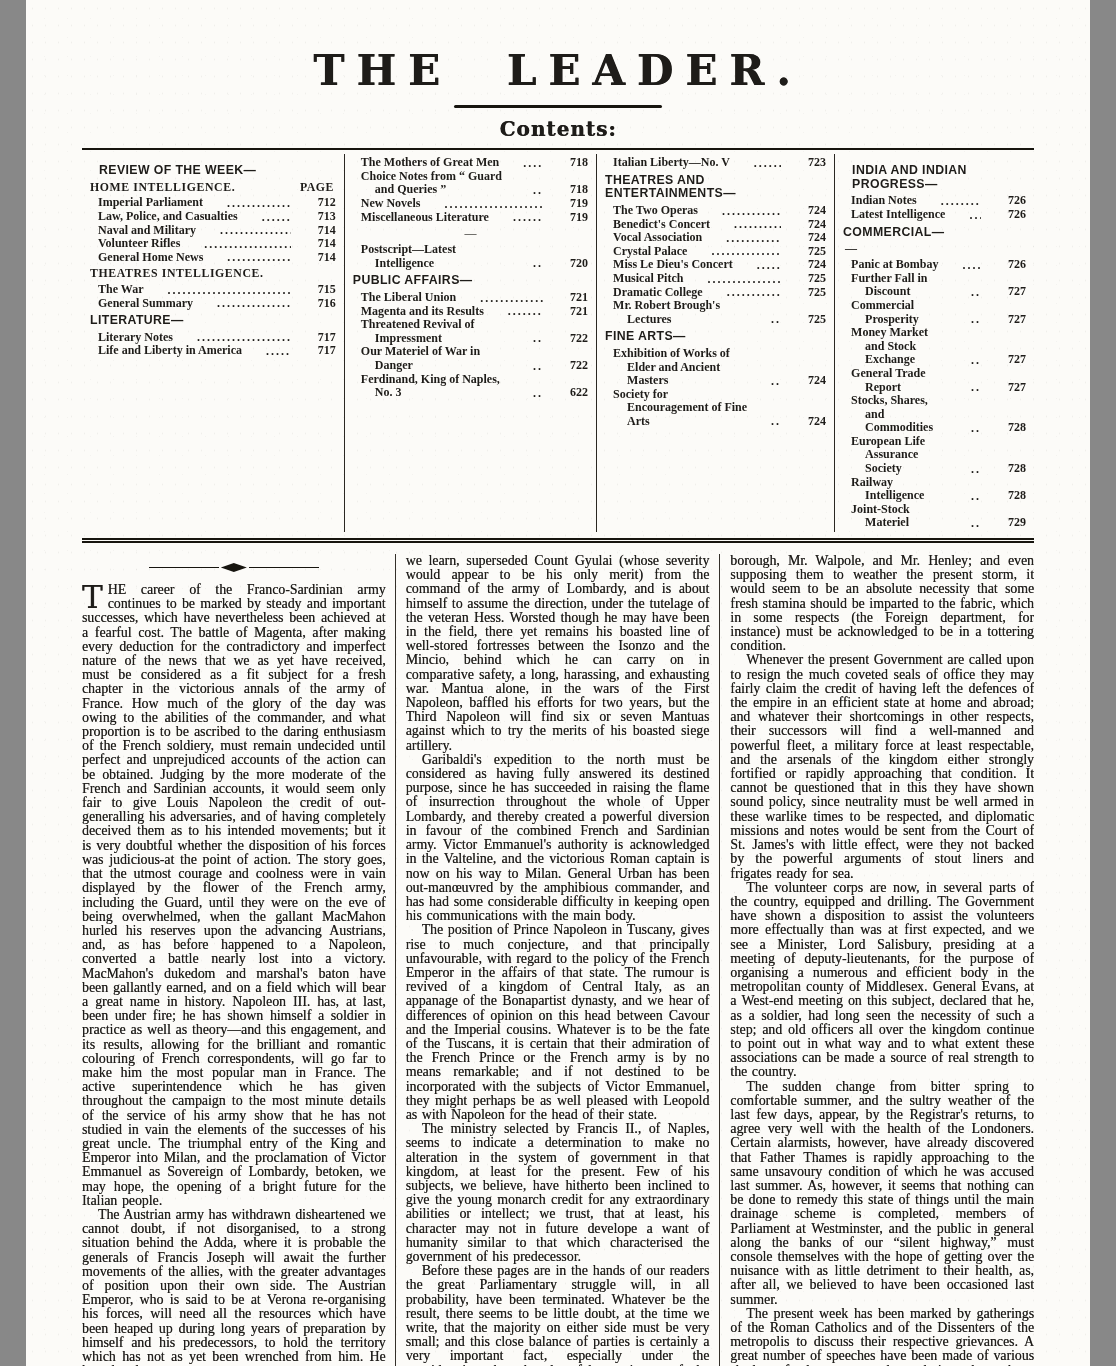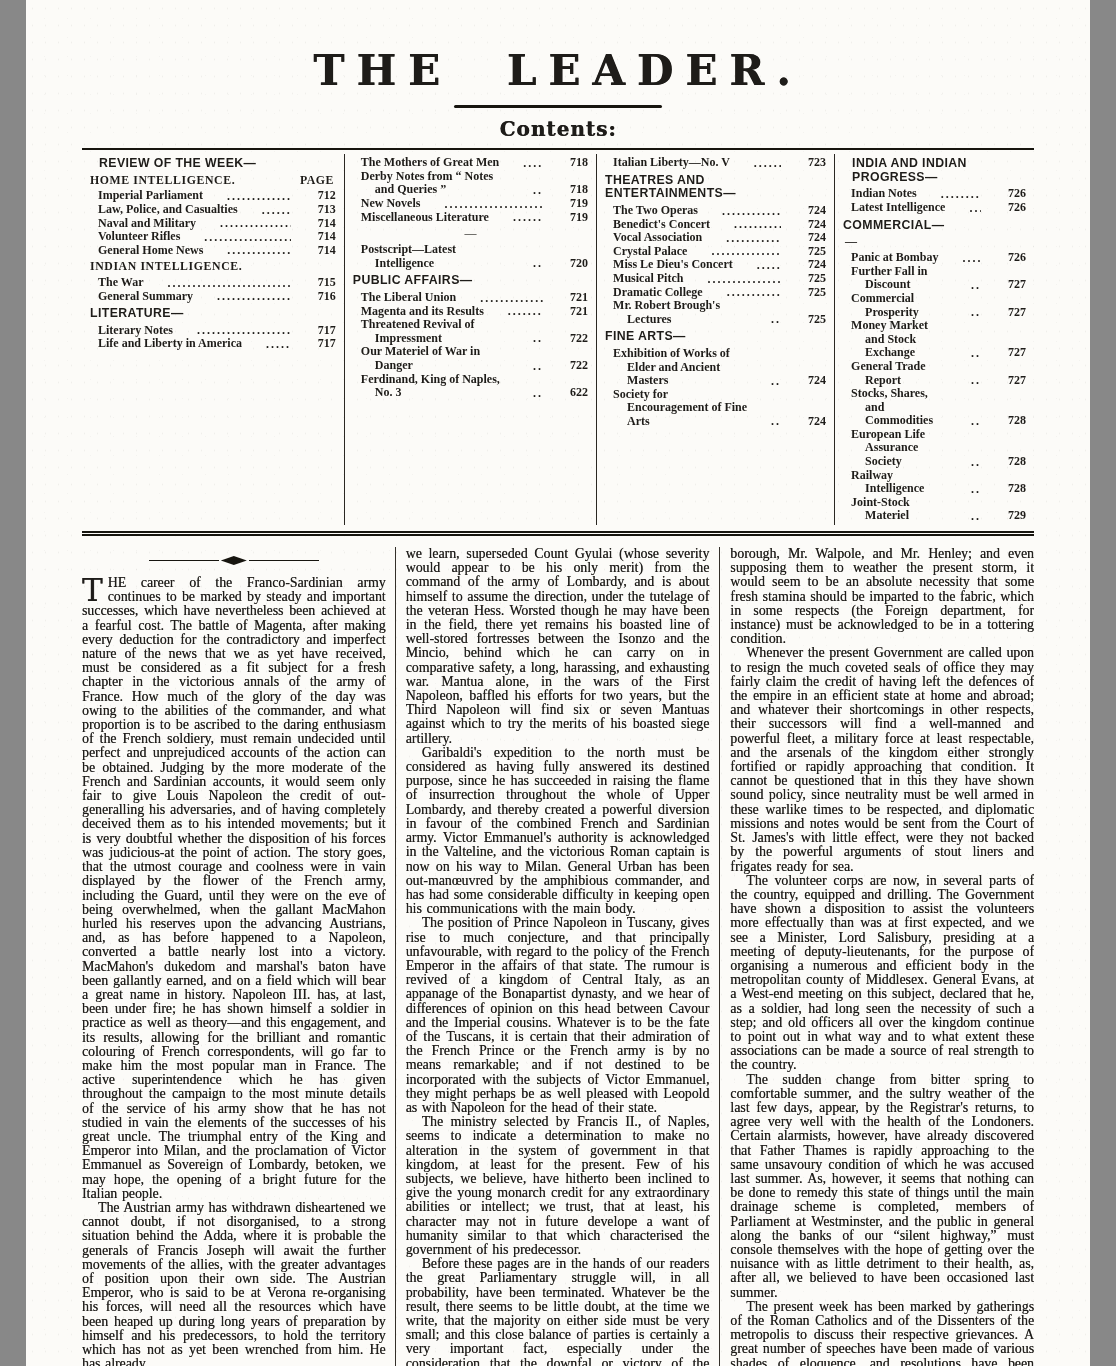--- a/index.html
+++ b/index.html
@@ -44,21 +44,21 @@
     min-height:180px;
     padding:4px 0 6px 0;
   }
   .toc-col{padding:2px 8px 2px 8px;font-size:12px;line-height:13.6px;}
   .toc-col + .toc-col{border-left:1.5px solid #2a2722;}
   .toc-heading{
     font-family:"Liberation Sans", sans-serif;
     font-weight:700;font-size:12.3px;letter-spacing:0.4px;
     margin:4px 0 3px 0;
   }
-  .toc-heading:first-child{margin-top:1px;padding-left:9px;}
+  .toc-heading:first-child{margin-top:8px;padding-left:9px;}
   .toc-sub{position:relative;text-align:left;font-weight:700;font-size:11.8px;letter-spacing:0.6px;margin:3px 0 2px 0;}
   .toc-sub-right{position:absolute;right:2px;top:0;font-weight:700;letter-spacing:0.5px;margin-left:28px;}
   .toc-entry{display:flex;align-items:flex-end;font-weight:700;padding-left:8px;gap:24px;}
   .toc-lbl{padding-left:14px;text-indent:-14px;}
   .toc-dots{flex:1;min-width:10px;overflow:hidden;white-space:nowrap;height:13px;}
   .toc-dots::after{content:"....................................................................";letter-spacing:2px;font-weight:700;}
   .toc-pg{padding-left:3px;}
   .toc-dash{height:13px;margin:3px 0;}
   .toc-dash.center{text-align:center;}
   .toc-dash.left{text-align:left;padding-left:2px;font-weight:700;}
@@ -140,21 +140,21 @@
           <div class="toc-entry">
             <span class="toc-lbl">Volunteer Rifles</span>
             <span class="toc-dots"></span>
             <span class="toc-pg">714</span>
           </div>
           <div class="toc-entry">
             <span class="toc-lbl">General Home News</span>
             <span class="toc-dots"></span>
             <span class="toc-pg">714</span>
           </div>
-          <div class="toc-sub"><span>INDIAN INTELLIGENCE.</span></div>
+          <div class="toc-sub"><span>THEATRES INTELLIGENCE.</span></div>
           <div class="toc-entry">
             <span class="toc-lbl">The War</span>
             <span class="toc-dots"></span>
             <span class="toc-pg">715</span>
           </div>
           <div class="toc-entry">
             <span class="toc-lbl">General Summary</span>
             <span class="toc-dots"></span>
             <span class="toc-pg">716</span>
           </div>
@@ -170,21 +170,21 @@
             <span class="toc-pg">717</span>
           </div>
         </div>
       <div class="toc-col">
           <div class="toc-entry">
             <span class="toc-lbl">The Mothers of Great Men</span>
             <span class="toc-dots"></span>
             <span class="toc-pg">718</span>
           </div>
           <div class="toc-entry">
-            <span class="toc-lbl">Derby Notes from “ Notes and Queries ”</span>
+            <span class="toc-lbl">Choice Notes from “ Guard and Queries ”</span>
             <span class="toc-dots"></span>
             <span class="toc-pg">718</span>
           </div>
           <div class="toc-entry">
             <span class="toc-lbl">New Novels</span>
             <span class="toc-dots"></span>
             <span class="toc-pg">719</span>
           </div>
           <div class="toc-entry">
             <span class="toc-lbl">Miscellaneous Literature</span>

